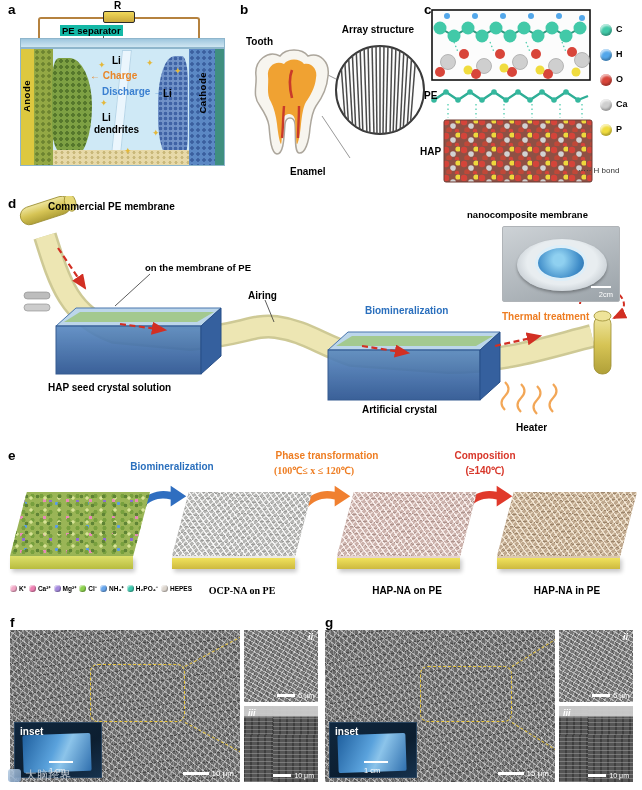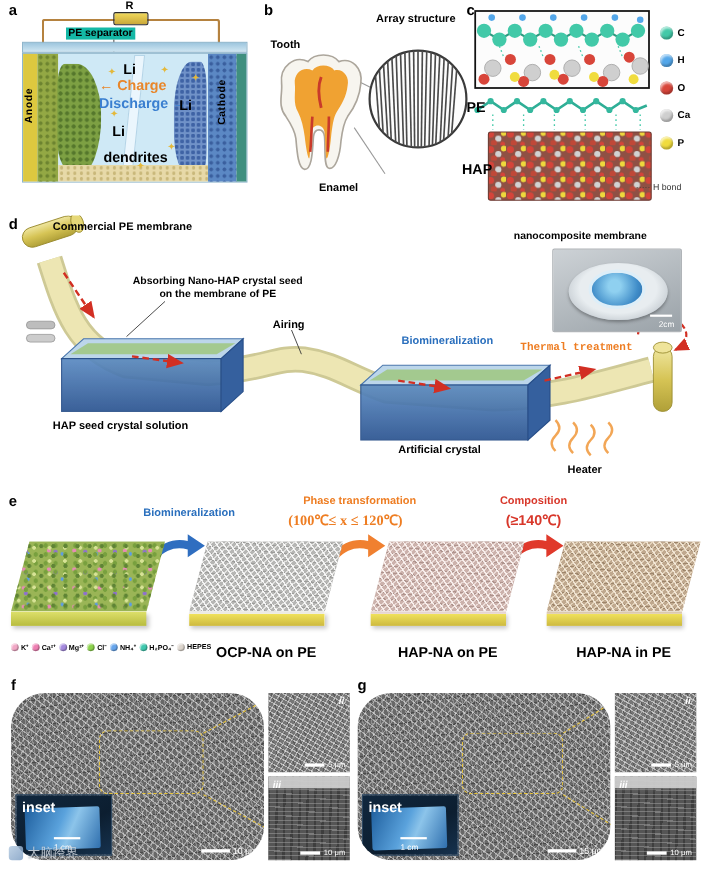--- a/index.html
+++ b/index.html
@@ -4,24 +4,24 @@
 <title>Figure</title>
 <style>
   *{margin:0;padding:0;box-sizing:border-box;}
   body{background:#e9e9e9;}
   .fig{position:relative;width:642px;height:790px;background:#fff;font-family:"Liberation Sans",sans-serif;color:#000;overflow:hidden;margin:0 auto;}
   .abs{position:absolute;}
   .pl{position:absolute;font-size:13.5px;font-weight:bold;color:#000;}
   .b{font-weight:bold;}
   .ctr{text-align:center;}
   .t7{font-size:7px;} .t75{font-size:7.5px;} .t8{font-size:8px;}
-  .t9{font-size:13px;text-align:center;} .t95{font-size:9.5px;} .t10{font-size:10px;}
+  .t9{font-size:10px;text-align:center;} .t95{font-size:9.5px;} .t10{font-size:10px;}
   .white{color:#fff;}
   .c-blue{color:#2a6fbd;padding-left:20px;} .c-orange{color:#ee7d22;} .c-red{color:#d8372a;}
-  .c-chg{color:#e8862a;} .c-dis{color:#3a7fd0;}
+  .c-chg{color:#e8862a;} .c-dis{color:#3a7fd0;margin-left:12px;}
   .vtext{position:absolute;writing-mode:vertical-rl;transform:rotate(180deg);font-weight:bold;font-size:9.5px;letter-spacing:.5px;}
   
   .wire{position:absolute;border:2px solid #b5823f;border-bottom:none;border-radius:3px 3px 0 0;}
   .resistor{position:absolute;background:linear-gradient(#f0d85a,#caa83a);border:1.5px solid #2a2a2a;border-radius:2px;}
   .bat-top{position:absolute;background:linear-gradient(#9ec6de,#cfe6f2);border:1px solid #8fb6cc;}
   .bat-front{position:absolute;display:flex;border:1px solid #8fb6cc;}
   .an-case{width:13px;background:#ddc83f;}
   .an-green{width:19px;background-color:#93a844;background-image:radial-gradient(circle,#6d8430 1.5px,transparent 2px);background-size:6px 6px;}
   .electro{flex:1;background:#cfe9f6;position:relative;}
   .cathode{width:26px;background-color:#5b88c4;background-image:radial-gradient(circle,#3a5f9e 1.5px,transparent 2px);background-size:6px 6px;}
@@ -65,21 +65,21 @@
   .fr-yel{background:linear-gradient(#f0e25c,#cdb93f);}
   .fr-grn{background:linear-gradient(#dde06a,#b8bc3f);}
   .ion-legend{display:flex;align-items:center;gap:3px;white-space:nowrap;}
   .ion{display:inline-flex;align-items:center;gap:2px;font-size:6.5px;font-weight:bold;}
   .iondot{display:inline-block;width:7px;height:7px;border-radius:50%;box-shadow:inset -1px -1px 1px rgba(0,0,0,.3),inset 1px 1px 1px rgba(255,255,255,.6);}
   
   .sem-a{background-color:#686868;background-image:
     repeating-linear-gradient(37deg,rgba(240,240,240,.5) 0 1px,transparent 1px 5px),
     repeating-linear-gradient(-53deg,rgba(222,222,222,.45) 0 1px,transparent 1px 6px),
     repeating-linear-gradient(81deg,rgba(200,200,200,.4) 0 1px,transparent 1px 4px),
-    repeating-linear-gradient(-9deg,rgba(30,30,30,.4) 0 1px,transparent 1px 8px); border-radius: 31px;}
+    repeating-linear-gradient(-9deg,rgba(30,30,30,.4) 0 1px,transparent 1px 8px);}
   .sem-b{background-color:#767676;background-image:
     repeating-linear-gradient(30deg,rgba(245,245,245,.55) 0 1px,transparent 1px 4px),
     repeating-linear-gradient(-60deg,rgba(225,225,225,.5) 0 1px,transparent 1px 5px),
     repeating-linear-gradient(72deg,rgba(40,40,40,.35) 0 1px,transparent 1px 6px);}
   .sem-c{background-color:#555;background-image:
     linear-gradient(to bottom,rgba(205,205,205,.95) 0 10px,rgba(120,120,120,.3) 11px,transparent 15px),
     repeating-linear-gradient(1deg,rgba(190,190,190,.38) 0 1px,transparent 1px 4px),
     repeating-linear-gradient(91deg,rgba(20,20,20,.35) 0 2px,transparent 2px 7px);}
   .sem{position:absolute;overflow:hidden;}
   .annot-box{position:absolute;border:1.6px dashed #e6c33c;border-radius:8px;}
@@ -137,21 +137,21 @@
   <div class="abs t9 b c-chg" style="left:90px;top:70px;">
     <span>←</span>
     <span>Charge</span>
   </div>
   <div class="abs t9 b c-dis" style="left:90px;top:86px;">
     <span>Discharge</span>
     <span>→</span>
   </div>
   <div class="abs t9 b" style="left:163px;top:88px;">Li</div>
   <div class="abs t9 b" style="left:102px;top:112px;">Li</div>
-  <div class="abs t9 b" style="left:94px;top:135px;">dendrites</div>
+  <div class="abs t9 b" style="left:94px;top:124px;">dendrites</div>
 
 
   <div class="pl" style="left:240px;top:2px;">b</div>
 
   <svg class="abs" style="left:238px;top:10px;" width="196" height="178" viewBox="0 0 196 178">
     <defs>
       <clipPath id="circClip">
           <circle cx="142" cy="80" r="44"></circle>
         </clipPath>
     </defs>
@@ -183,21 +183,21 @@
       <line x1="158" y1="35" x2="155" y2="126"></line>
         <line x1="162" y1="36" x2="158" y2="125"></line>
       <line x1="166" y1="37" x2="162" y2="124"></line>
         <line x1="170" y1="38" x2="165" y2="123"></line>
       <line x1="174" y1="40" x2="169" y2="121"></line>
         <line x1="178" y1="43" x2="172" y2="119"></line>
     </g>
   </svg>
 
   <div class="abs t10 b" style="left:246px;top:36px;">Tooth</div>
-  <div class="abs t10 b ctr" style="left:318px;top:12px;width:120px;">Array structure</div>
+  <div class="abs t10 b ctr" style="left:318px;top:24px;width:120px;">Array structure</div>
   <div class="abs t10 b" style="left:290px;top:166px;">Enamel</div>
 
   <div class="pl" style="left:424px;top:2px;">c</div>
 
   <svg class="abs" style="left:424px;top:6px;" width="216" height="184" viewBox="0 0 216 184">
     <defs>
       <pattern id="hapPat" width="18" height="14" patternUnits="userSpaceOnUse">
         <rect width="18" height="14" fill="#8f5044"></rect>
         <circle cx="4" cy="4" r="3.2" fill="#d5443a"></circle>
         <circle cx="11" cy="8" r="2.8" fill="#d2d2d2"></circle>
@@ -373,25 +373,24 @@
   <div class="abs t10 b" style="left:48px;top:201px;">Commercial PE membrane</div>
   <div class="abs t95 b ctr" style="left:420px;top:209px;width:215px;">nanocomposite membrane</div>
 
   <div class="photo" style="left:462px;top:226px;width:118px;height:76px;margin-left:40px;">
     <div class="dish" style="left:14px;top:12px;width:90px;height:52px;"></div>
     <div class="rollmem" style="left:32px;top:18px;width:52px;height:36px;"></div>
     <div class="sbar" style="right:8px;bottom:13px;width:20px;height:2px;"></div>
     <div class="abs t75 white" style="right:6px;bottom:2px;">2cm</div>
   </div>
 
-  <div class="abs t95 b ctr" style="left:92px;top:250px;width:212px;">Absorbing Nano-HAP crystal seed</div>
   <div class="abs t95 b ctr" style="left:92px;top:262px;width:212px;">on the membrane of PE</div>
   <div class="abs t10 b" style="left:248px;top:290px;">Airing</div>
   <div class="abs t10 b c-blue" style="left:345px;top:305px;">Biomineralization</div>
-  <div class="abs t10 b c-orange" style="left:473px;top:311px;font-family:Liberation Mono, monospace;">Thermal treatment</div>
+  <div class="abs t10 b c-orange" style="left:502px;top:311px;">Thermal treatment</div>
   <div class="abs t10 b" style="left:48px;top:382px;">HAP seed crystal solution</div>
   <div class="abs t10 b" style="left:362px;top:404px;">Artificial crystal</div>
   <div class="abs t10 b" style="left:516px;top:422px;">Heater</div>
 
   <div class="pl" style="left:8px;top:448px;">e</div>
 
   <svg class="abs" style="left:136px;top:482px;" width="52" height="30" viewBox="0 0 60 32">
     <path d="M2,24 C14,10 28,7 40,10 L40,3 L58,15 L40,27 L40,19 C29,16 18,18 8,29 Z" fill="#2f6ec0"></path>
   </svg>
   <svg class="abs" style="left:300px;top:482px;" width="52" height="30" viewBox="0 0 60 32">
@@ -412,21 +411,21 @@
 
   <div class="blk-top tx-white" style="left:172px;top:492px;"></div>
   <div class="blk-front fr-yel" style="left:172px;top:556px;border-top:2px solid #eceae4;"></div>
 
   <div class="blk-top tx-pink" style="left:337px;top:492px;"></div>
   <div class="blk-front fr-yel" style="left:337px;top:556px;border-top:2px solid #e6d4d0;"></div>
 
   <div class="blk-top tx-tan" style="left:497px;top:492px;"></div>
   <div class="blk-front fr-yel" style="left:497px;top:556px;border-top:2px solid #dcc9ae;"></div>
 
-  <div class="abs t9 b ctr" style="left:172px;top:585px;width:140px;">OCP-NA on PE</div>
+  <div class="abs t9 b ctr" style="left:172px;top:585px;width:140px;font-family:Liberation Serif, serif;">OCP-NA on PE</div>
   <div class="abs t9 b ctr" style="left:337px;top:585px;width:140px;">HAP-NA on PE</div>
   <div class="abs t9 b ctr" style="left:497px;top:585px;width:140px;">HAP-NA in PE</div>
 
   <div class="ion-legend abs" style="left:10px;top:584px;width:172px;">
     <span class="ion">
         <i class="iondot" style="background: rgb(242, 168, 198);"></i>
         <span>K⁺</span>
       </span>
     <span class="ion">
         <i class="iondot" style="background: rgb(238, 127, 178);"></i>

